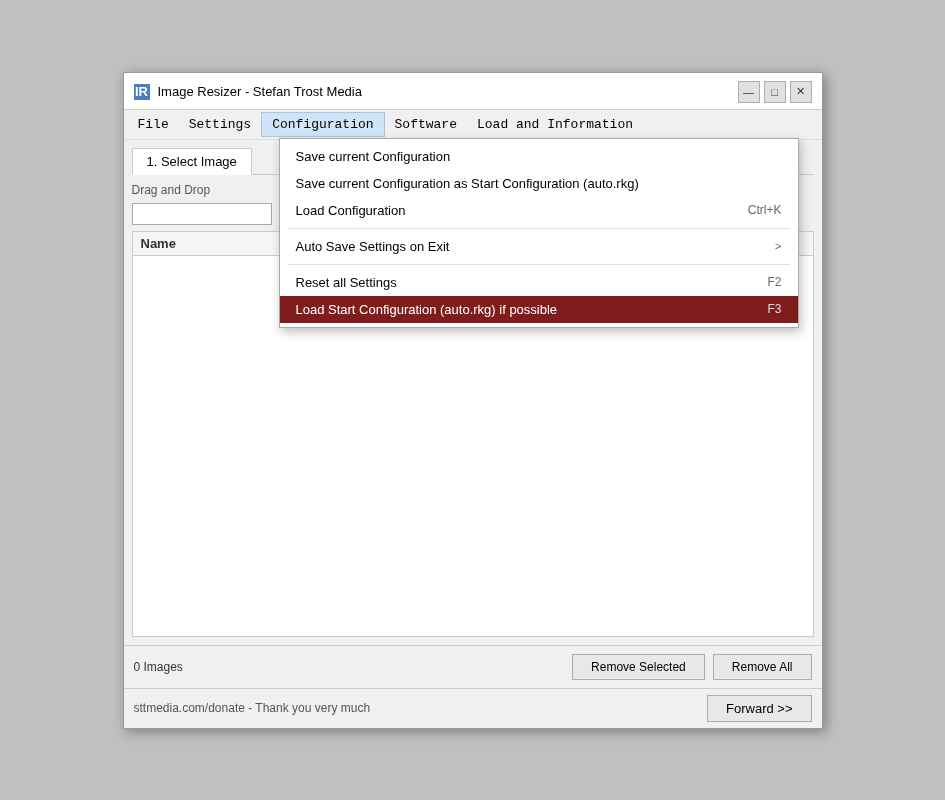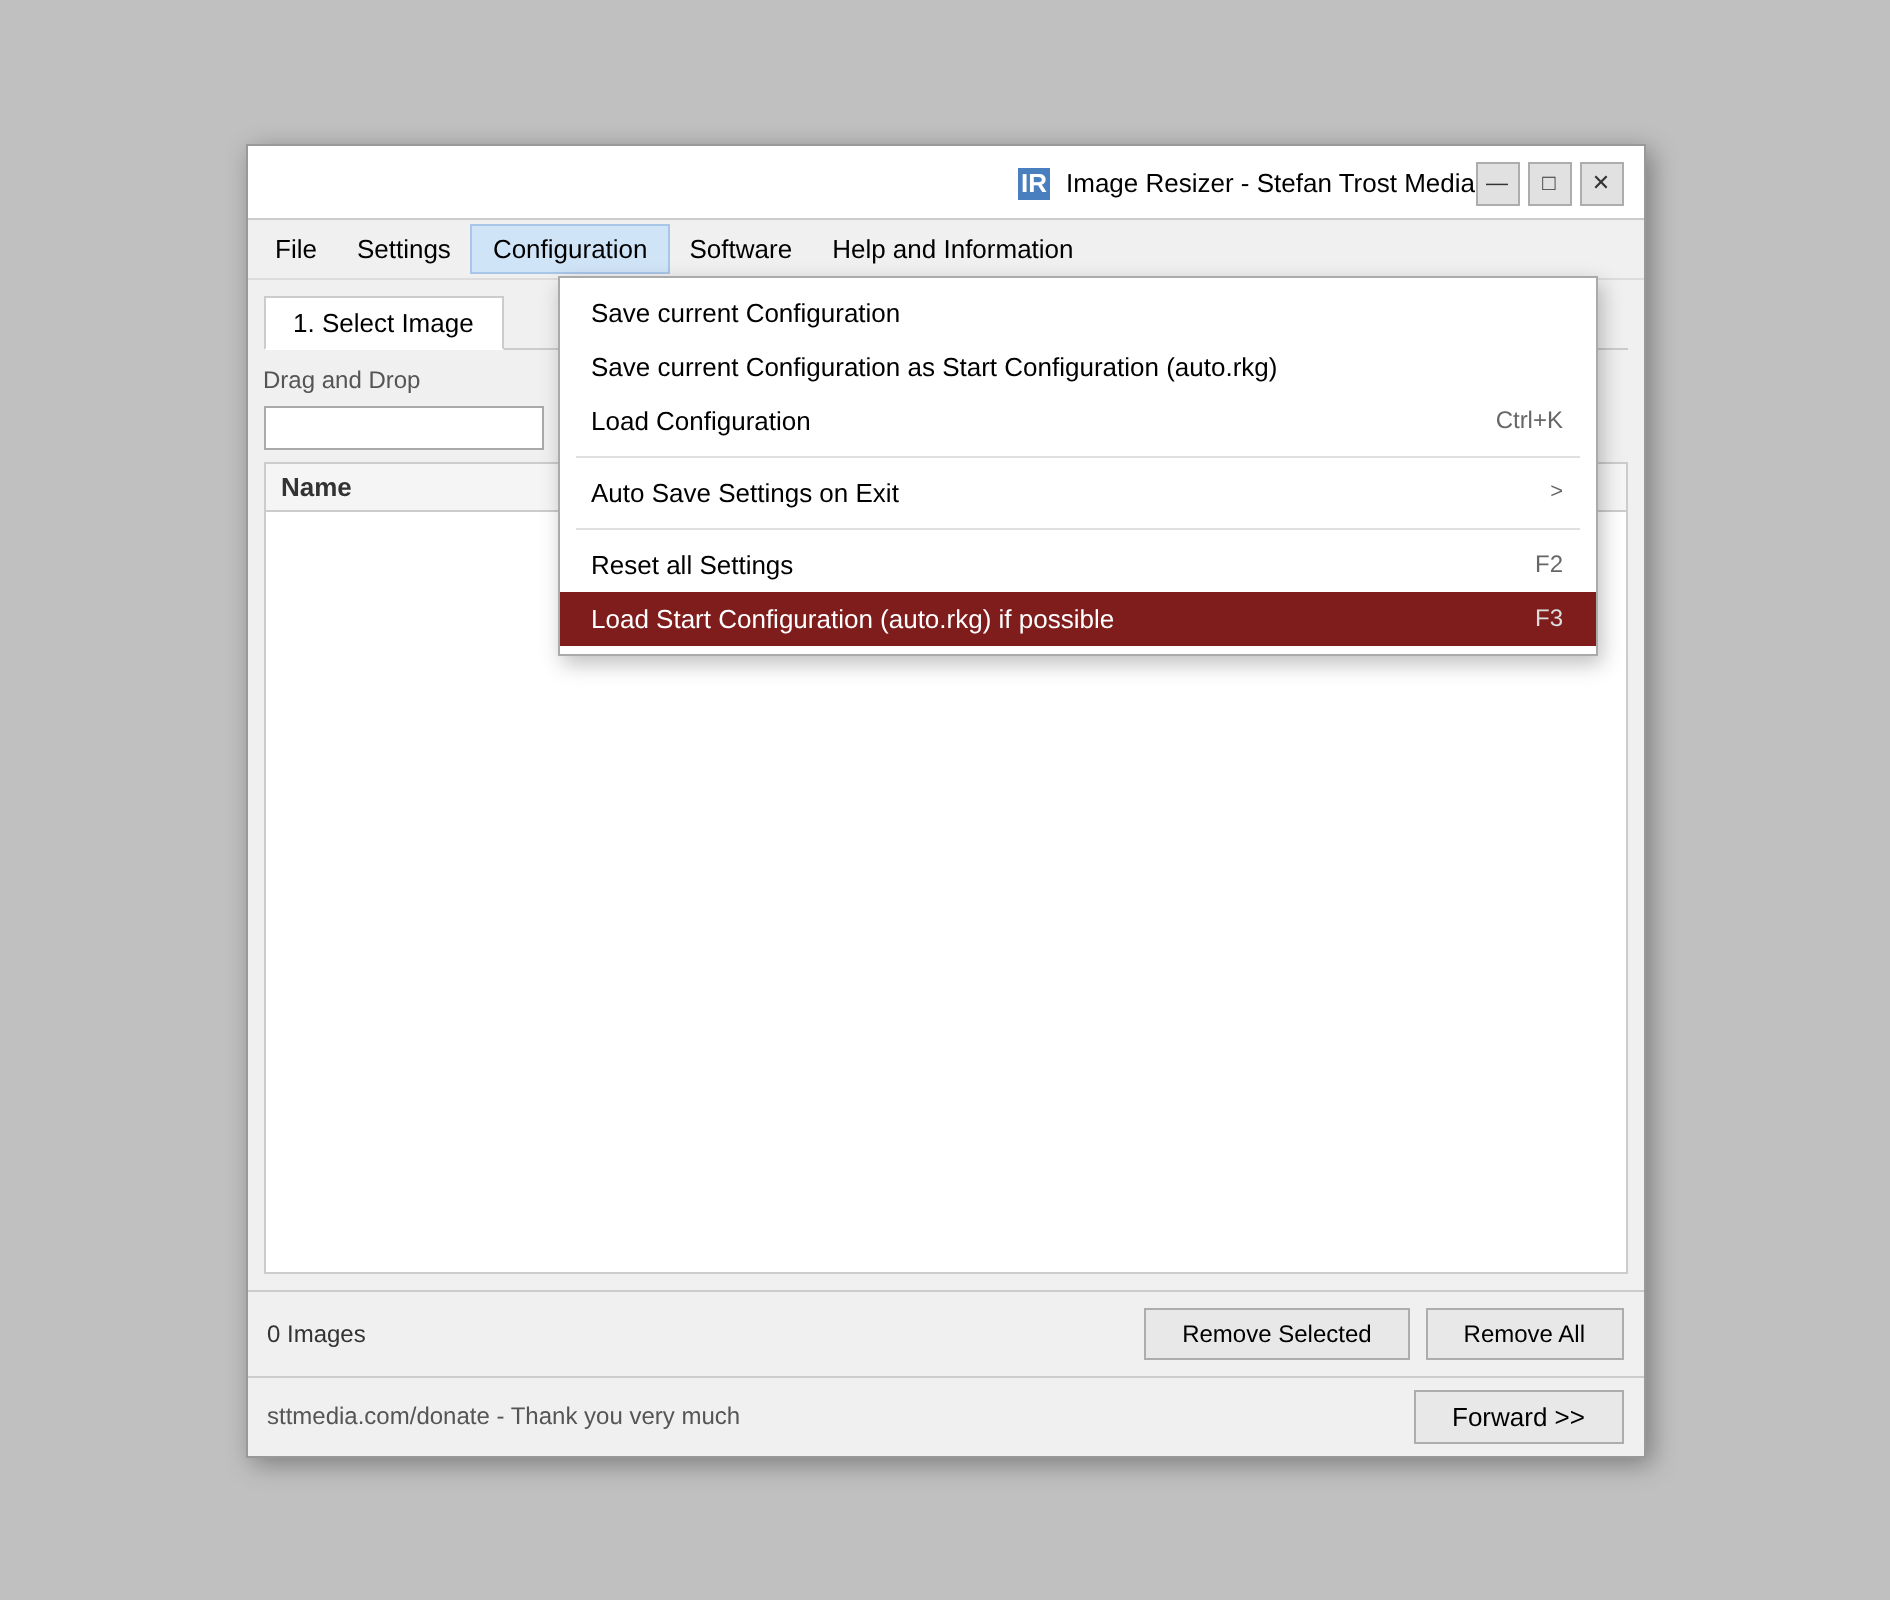--- a/index.html
+++ b/index.html
@@ -26,21 +26,21 @@
       box-shadow: 3px 3px 12px rgba(0,0,0,0.35);
       display: flex;
       flex-direction: column;
     }
 
     .title-bar {
       background: #ffffff;
       border-bottom: 1px solid #ccc;
       display: flex;
       align-items: center;
-      justify-content: flex-end;
+      justify-content: space-between;
       padding: 8px 10px 6px 10px;
       user-select: none;
     }
 
     .title-bar-left {
       display: flex;
       align-items: center;
       gap: 8px;
     }
 
@@ -86,20 +86,21 @@
       padding: 2px 4px;
       gap: 0;
       border-bottom: 1px solid #ddd;
     }
 
     .menu-item {
       padding: 4px 10px;
       cursor: pointer;
       color: #000;
       white-space: nowrap;
+      font-family: Liberation Mono, monospace;
     }
 
     .menu-item.active {
       background: #d0e4f7;
       border: 1px solid #a8c6e8;
     }
 
     .content-area {
       padding: 8px;
       flex: 1;
@@ -289,21 +290,21 @@
       <div class="title-btn">□</div>
       <div class="title-btn close">✕</div>
     </div>
   </div>
 
   <div class="menu-bar" style="position:relative;">
     <div class="menu-item">File</div>
     <div class="menu-item">Settings</div>
     <div class="menu-item active">Configuration</div>
     <div class="menu-item">Software</div>
-    <div class="menu-item">Help and Information</div>
+    <div class="menu-item">Load and Information</div>
 
     <div class="dropdown-menu">
       <div class="dropdown-item">
         <span>Save current Configuration</span>
         <span class="shortcut"></span>
       </div>
       <div class="dropdown-item">
         <span>Save current Configuration as Start Configuration (auto.rkg)</span>
         <span class="shortcut"></span>
       </div>

